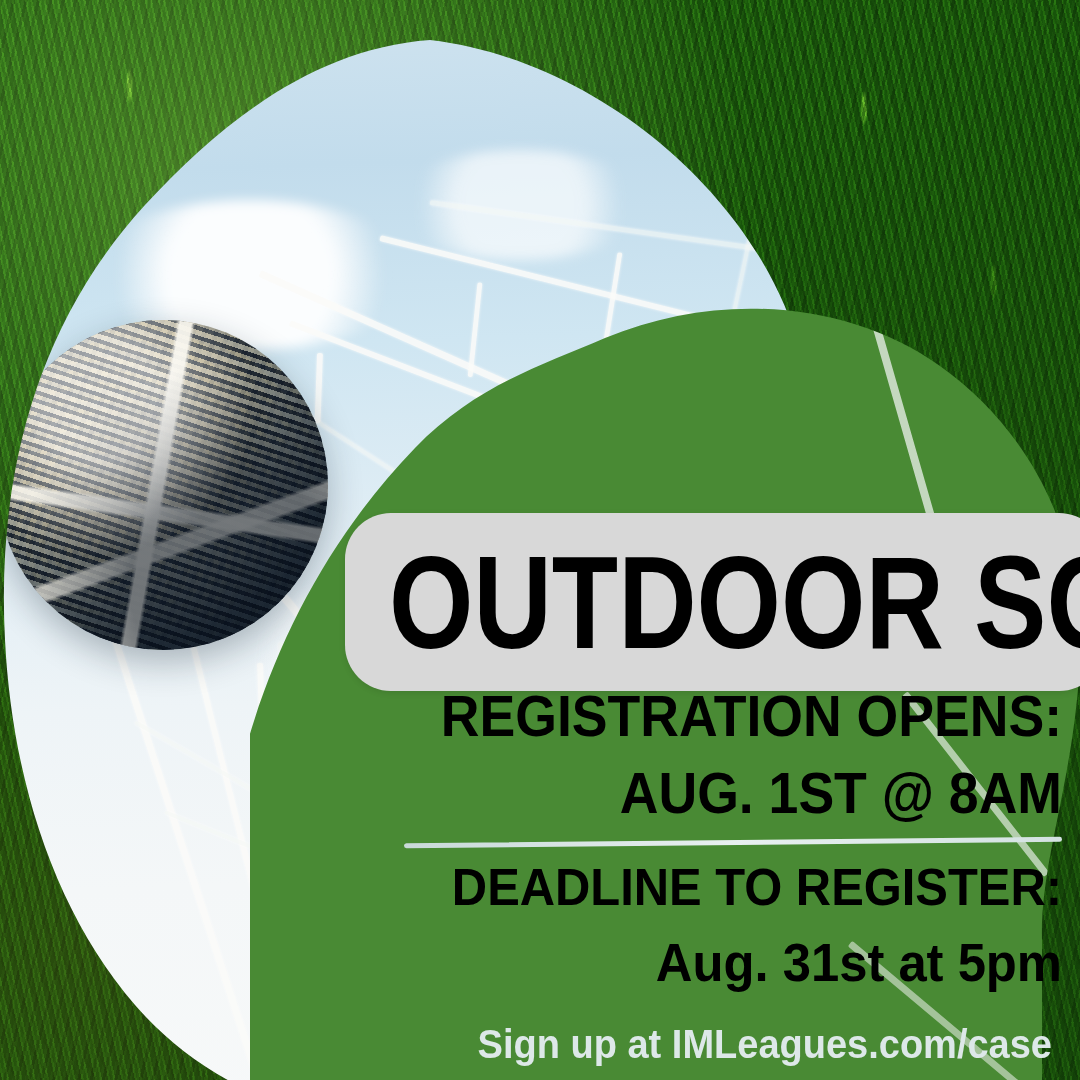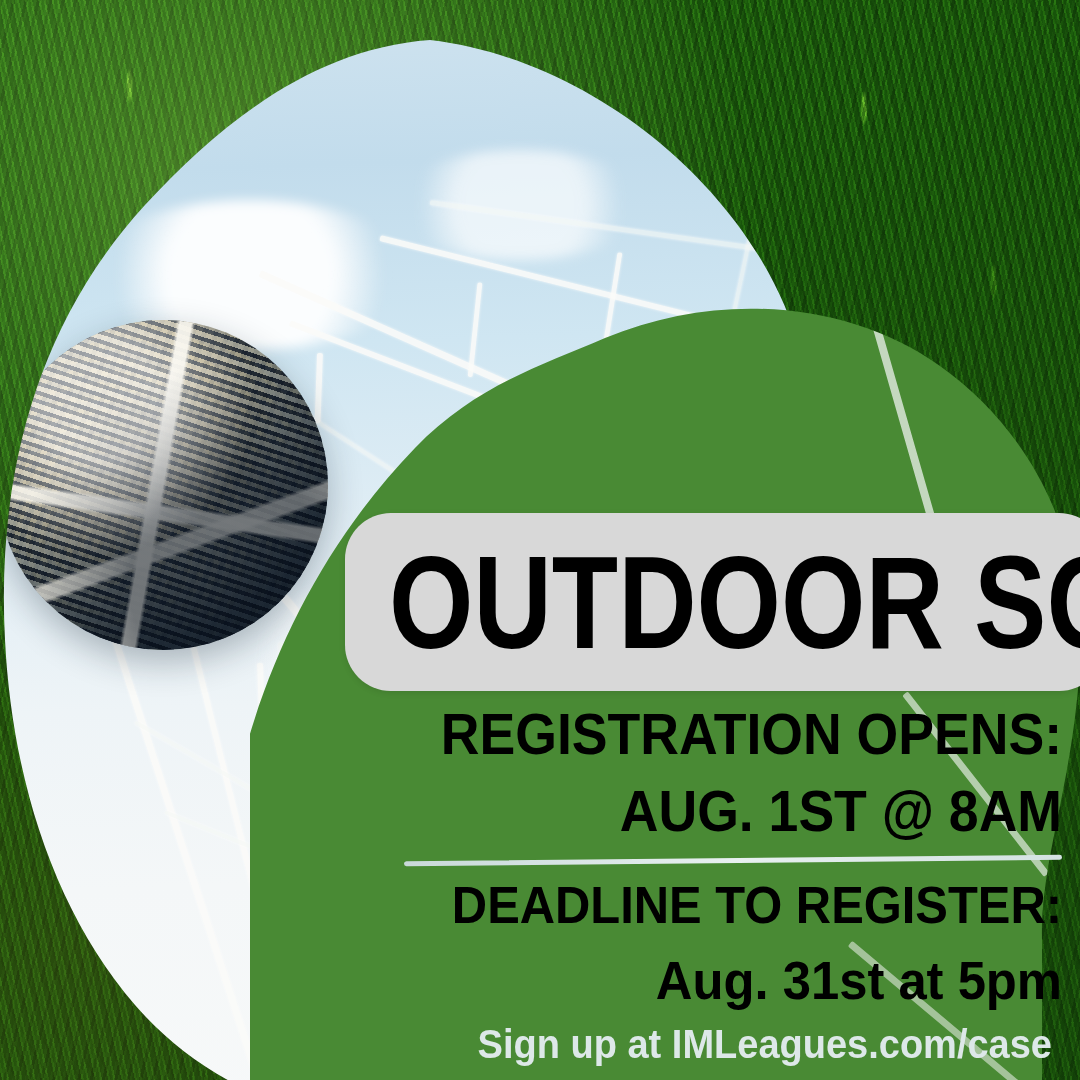--- a/index.html
+++ b/index.html
@@ -199,21 +199,21 @@
     margin-left: 44px;
     transform: scaleX(0.92) scaleY(1.12);
     transform-origin: left center;
     white-space: nowrap;
   }
 
   
   .info {
     position: absolute;
     right: 18px;
-    top: 706px;
+    top: 688px;
     width: 700px;
     text-align: right;
     color: #000;
   }
   .info .line {
     font-family: "Liberation Sans Narrow", "Liberation Sans", sans-serif;
     font-weight: 700;
     white-space: nowrap;
     line-height: 1.0;
     transform: scaleX(0.94);

